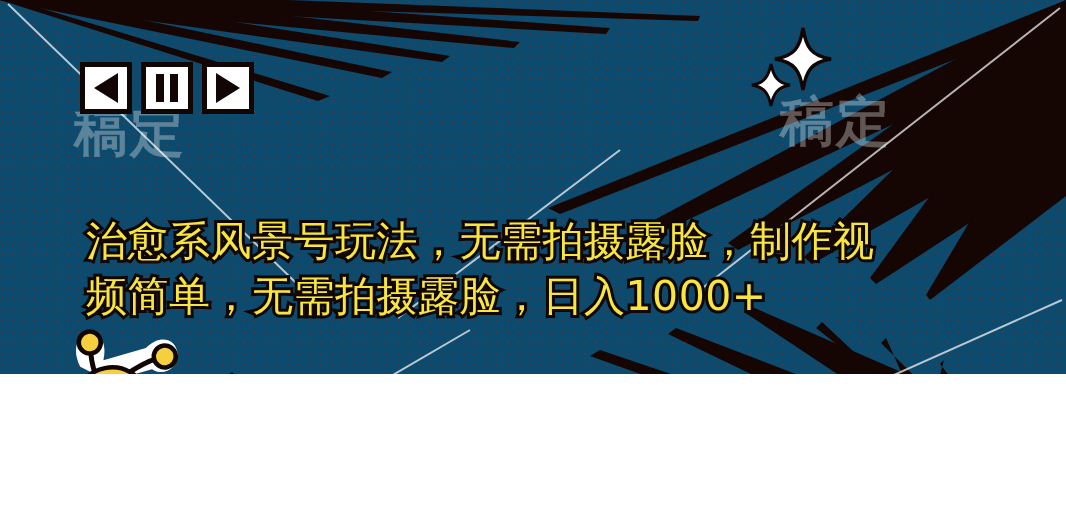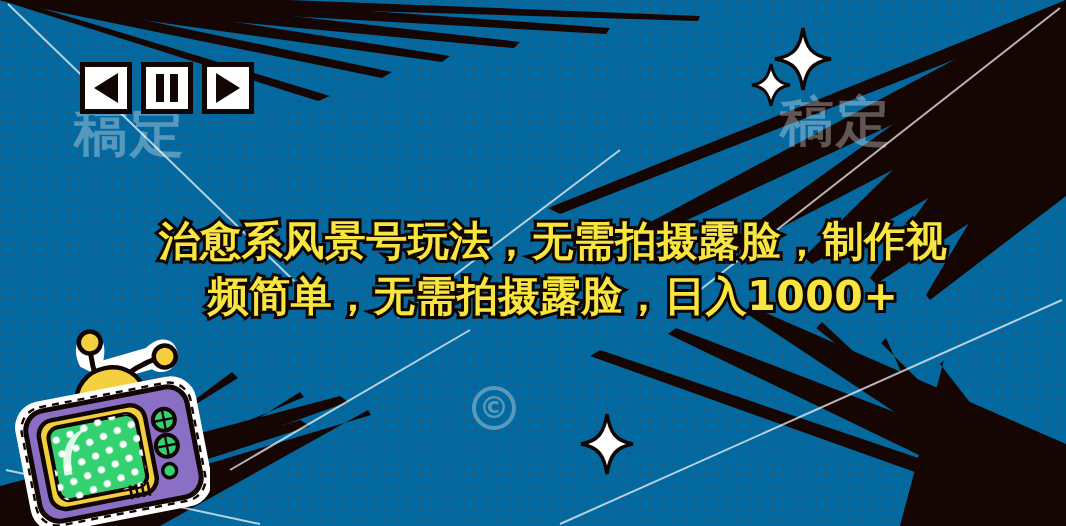--- a/index.html
+++ b/index.html
@@ -6,23 +6,23 @@
   html, body {
     width:1066px; height:526px;
     overflow:hidden;
     background:#ffffff;
     font-family:"Liberation Sans", sans-serif;
   }
 
   
   .poster {
     position:relative;
-    width:1066px; height:526px;
+    width:1066px; height:374px;
     overflow:hidden;
-    background:#0369a1;
+    background:#0c4a6e;
   }
 
   
   .halftone {
     position:absolute; inset:0;
     background-image:
       radial-gradient(circle at 2px 2px, rgba(150,40,10,0.45) 1.35px, rgba(0,0,0,0) 1.6px);
     background-size:11px 11px;
     pointer-events:none;
     z-index:2;
@@ -103,24 +103,23 @@
       -4px 4px 0 #6d1f74,
       -5px 5px 0 #5e1a66;
     white-space:nowrap;
   }
 
   
   .body-copy {
     position:absolute;
     left:86px; right:46px; top:214px;
     z-index:9;
-    text-align:center;
     font-family:"DejaVu Sans", sans-serif;
     font-size:41px;
-    font-weight:700;
+    font-weight:400;
     line-height:55px;
     letter-spacing:0.5px;
     color:#f6e63f;
     -webkit-text-stroke:6px #120604;
     paint-order:stroke fill;
   }
   .body-copy .ln { display:block; white-space:nowrap; }
 
   
   .tv-sticker {

